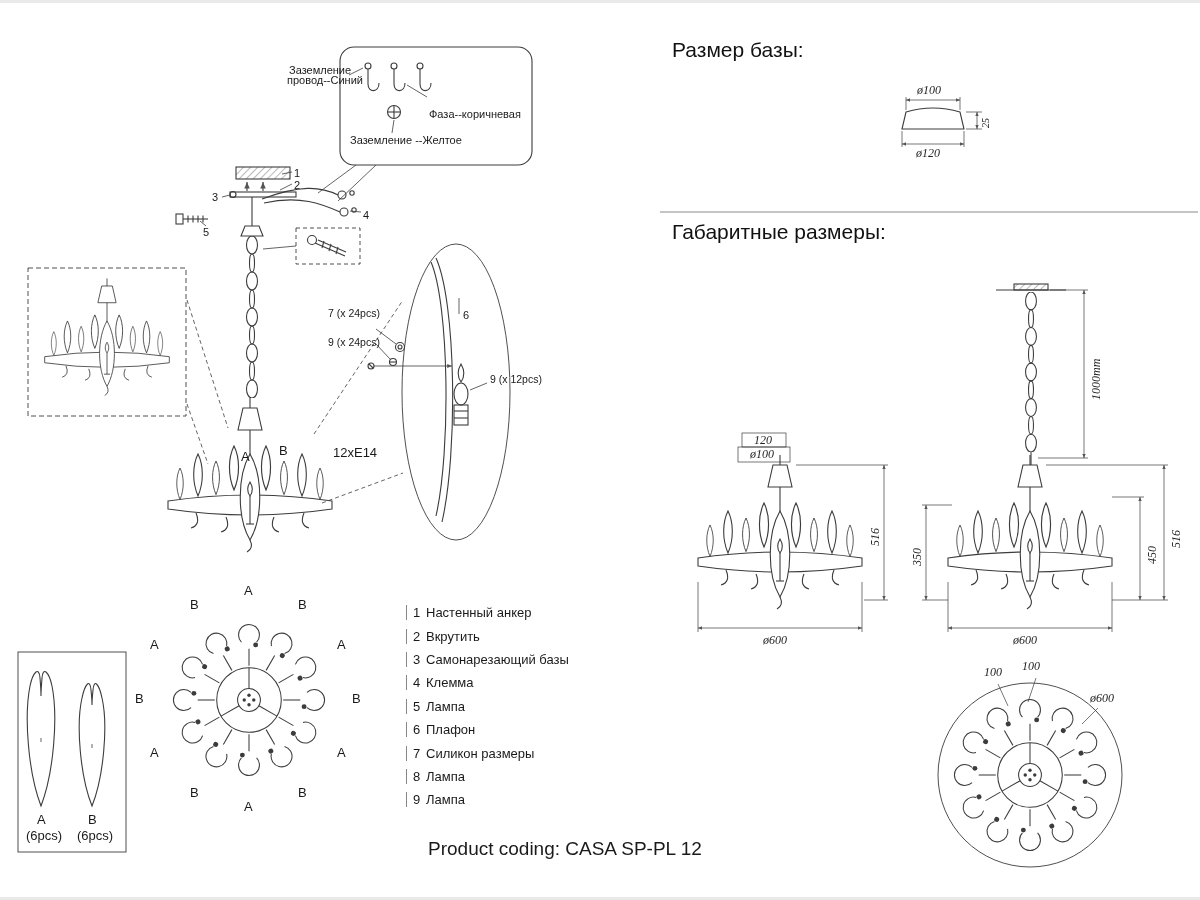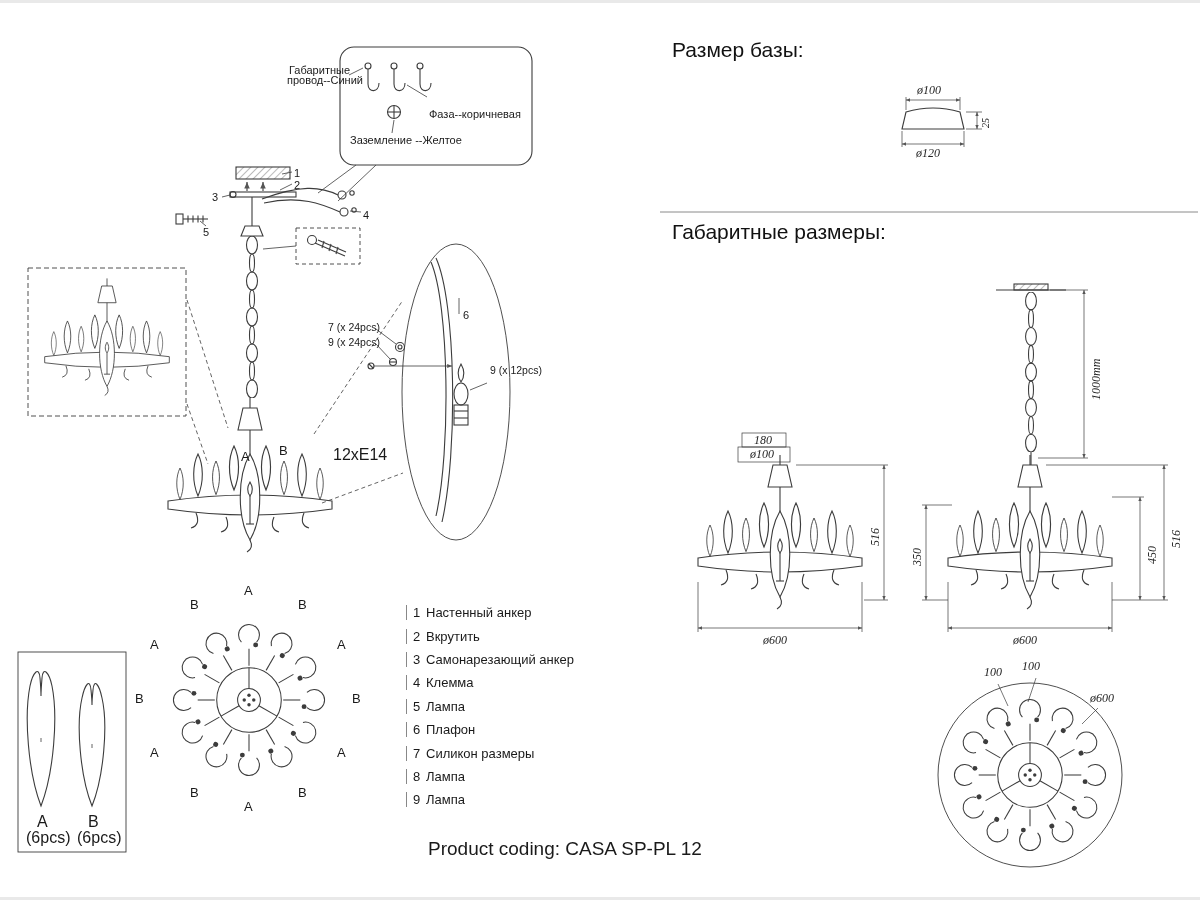--- a/index.html
+++ b/index.html
@@ -3,21 +3,21 @@
 <meta charset="utf-8">
 <style>
   *{margin:0;padding:0;box-sizing:border-box}
   html,body{width:1200px;height:900px}
   body{position:relative;background:#fff;font-family:"Liberation Sans",sans-serif;color:#1a1a1a;overflow:hidden}
   .edge{position:absolute;left:0;width:100%;height:3px;background:#e9e9e9}
   #canvas{position:absolute;left:0;top:0}
   .t{position:absolute;white-space:nowrap;line-height:1.15}
   .s10{font-size:10.5px}
   .s11{font-size:11px}
-  .s12{font-size:16px}
+  .s12{font-size:13px}
   .s13{font-size:13px}
   .head{font-size:21px;color:#111}
   .coding{font-size:19px}
   .dim{font-family:"Liberation Serif",serif;font-style:italic;font-size:12px;color:#222}
   .rot{transform:rotate(-90deg);transform-origin:0 0}
   .legend{position:absolute;left:406px;top:601px}
   .legend .row{display:flex;align-items:center;height:23.4px;font-size:13px}
   .legend .n{display:inline-block;width:16px;border-left:1px solid #888;padding-left:6px}
   .legend .lab{display:inline-block;padding-left:4px}
 </style>
@@ -261,35 +261,35 @@
       <circle cx="1030" cy="775" r="92" stroke-width="0.9"></circle>
       <use href="#planv" x="935" y="680" width="190" height="190"></use>
       <line x1="998" y1="684" x2="1008" y2="706" stroke-width="0.7"></line>
       <line x1="1036" y1="678" x2="1028" y2="702" stroke-width="0.7"></line>
       <line x1="1098" y1="708" x2="1082" y2="724" stroke-width="0.7"></line>
     </g>
 
   </g>
 </svg>
 
-<span class="t s11" style="left:289px;top:64px">Габаритные</span>
+<span class="t s11" style="left:289px;top:64px">Заземление</span>
 <span class="t s11" style="left:287px;top:74px">провод--Синий</span>
 <span class="t s11" style="left:429px;top:108px">Фаза--коричневая</span>
 <span class="t s11" style="left:350px;top:134px">Заземление --Желтое</span>
 
 <span class="t s11" style="left:294px;top:167px">1</span>
 <span class="t s11" style="left:294px;top:179px">2</span>
 <span class="t s11" style="left:212px;top:191px">3</span>
 <span class="t s11" style="left:363px;top:209px">4</span>
 <span class="t s11" style="left:203px;top:226px">5</span>
 
-<span class="t s10" style="left:328px;top:321px">7 (x 24pcs)</span>
+<span class="t s10" style="left:328px;top:307px">7 (x 24pcs)</span>
 <span class="t s10" style="left:328px;top:336px">9 (x 24pcs)</span>
 <span class="t s11" style="left:463px;top:309px">6</span>
-<span class="t s10" style="left:490px;top:364px">9 (x 12pcs)</span>
+<span class="t s10" style="left:490px;top:373px">9 (x 12pcs)</span>
 
 <span class="t s13" style="left:241px;top:450px">A</span>
 <span class="t s13" style="left:279px;top:444px">B</span>
 <span class="t s12" style="left:333px;top:446px">12xE14</span>
 
 <span class="t s13" style="left:244px;top:584px">A</span>
 <span class="t s13" style="left:190px;top:598px">B</span>
 <span class="t s13" style="left:298px;top:598px">B</span>
 <span class="t s13" style="left:150px;top:638px">A</span>
 <span class="t s13" style="left:337px;top:638px">A</span>
@@ -310,21 +310,21 @@
   <div class="row">
       <span class="n">1</span>
       <span class="lab">Настенный анкер</span>
     </div>
   <div class="row">
       <span class="n">2</span>
       <span class="lab">Вкрутить</span>
     </div>
   <div class="row">
       <span class="n">3</span>
-      <span class="lab">Самонарезающий анкер</span>
+      <span class="lab">Самонарезающий базы</span>
     </div>
   <div class="row">
       <span class="n">4</span>
       <span class="lab">Клемма</span>
     </div>
   <div class="row">
       <span class="n">5</span>
       <span class="lab">Лампа</span>
     </div>
   <div class="row">
@@ -347,21 +347,21 @@
 
 <span class="t coding" style="left:428px;top:838px">Product coding: CASA SP-PL 12</span>
 
 <span class="t head" style="left:672px;top:38px">Размер базы:</span>
 <span class="t head" style="left:672px;top:220px">Габаритные размеры:</span>
 
 <span class="t dim" style="left:917px;top:84px">ø100</span>
 <span class="t dim" style="left:916px;top:147px">ø120</span>
 <span class="t dim rot" style="left:980px;top:128px;font-size:10px">25</span>
 
-<span class="t dim" style="left:754px;top:434px">180</span>
+<span class="t dim" style="left:754px;top:434px">120</span>
 <span class="t dim" style="left:750px;top:448px">ø100</span>
 <span class="t dim rot" style="left:869px;top:546px">516</span>
 <span class="t dim" style="left:763px;top:634px">ø600</span>
 
 <span class="t dim rot" style="left:1090px;top:400px">1000mm</span>
 <span class="t dim rot" style="left:911px;top:566px">350</span>
 <span class="t dim rot" style="left:1146px;top:564px">450</span>
 <span class="t dim rot" style="left:1170px;top:548px">516</span>
 <span class="t dim" style="left:1013px;top:634px">ø600</span>
 

